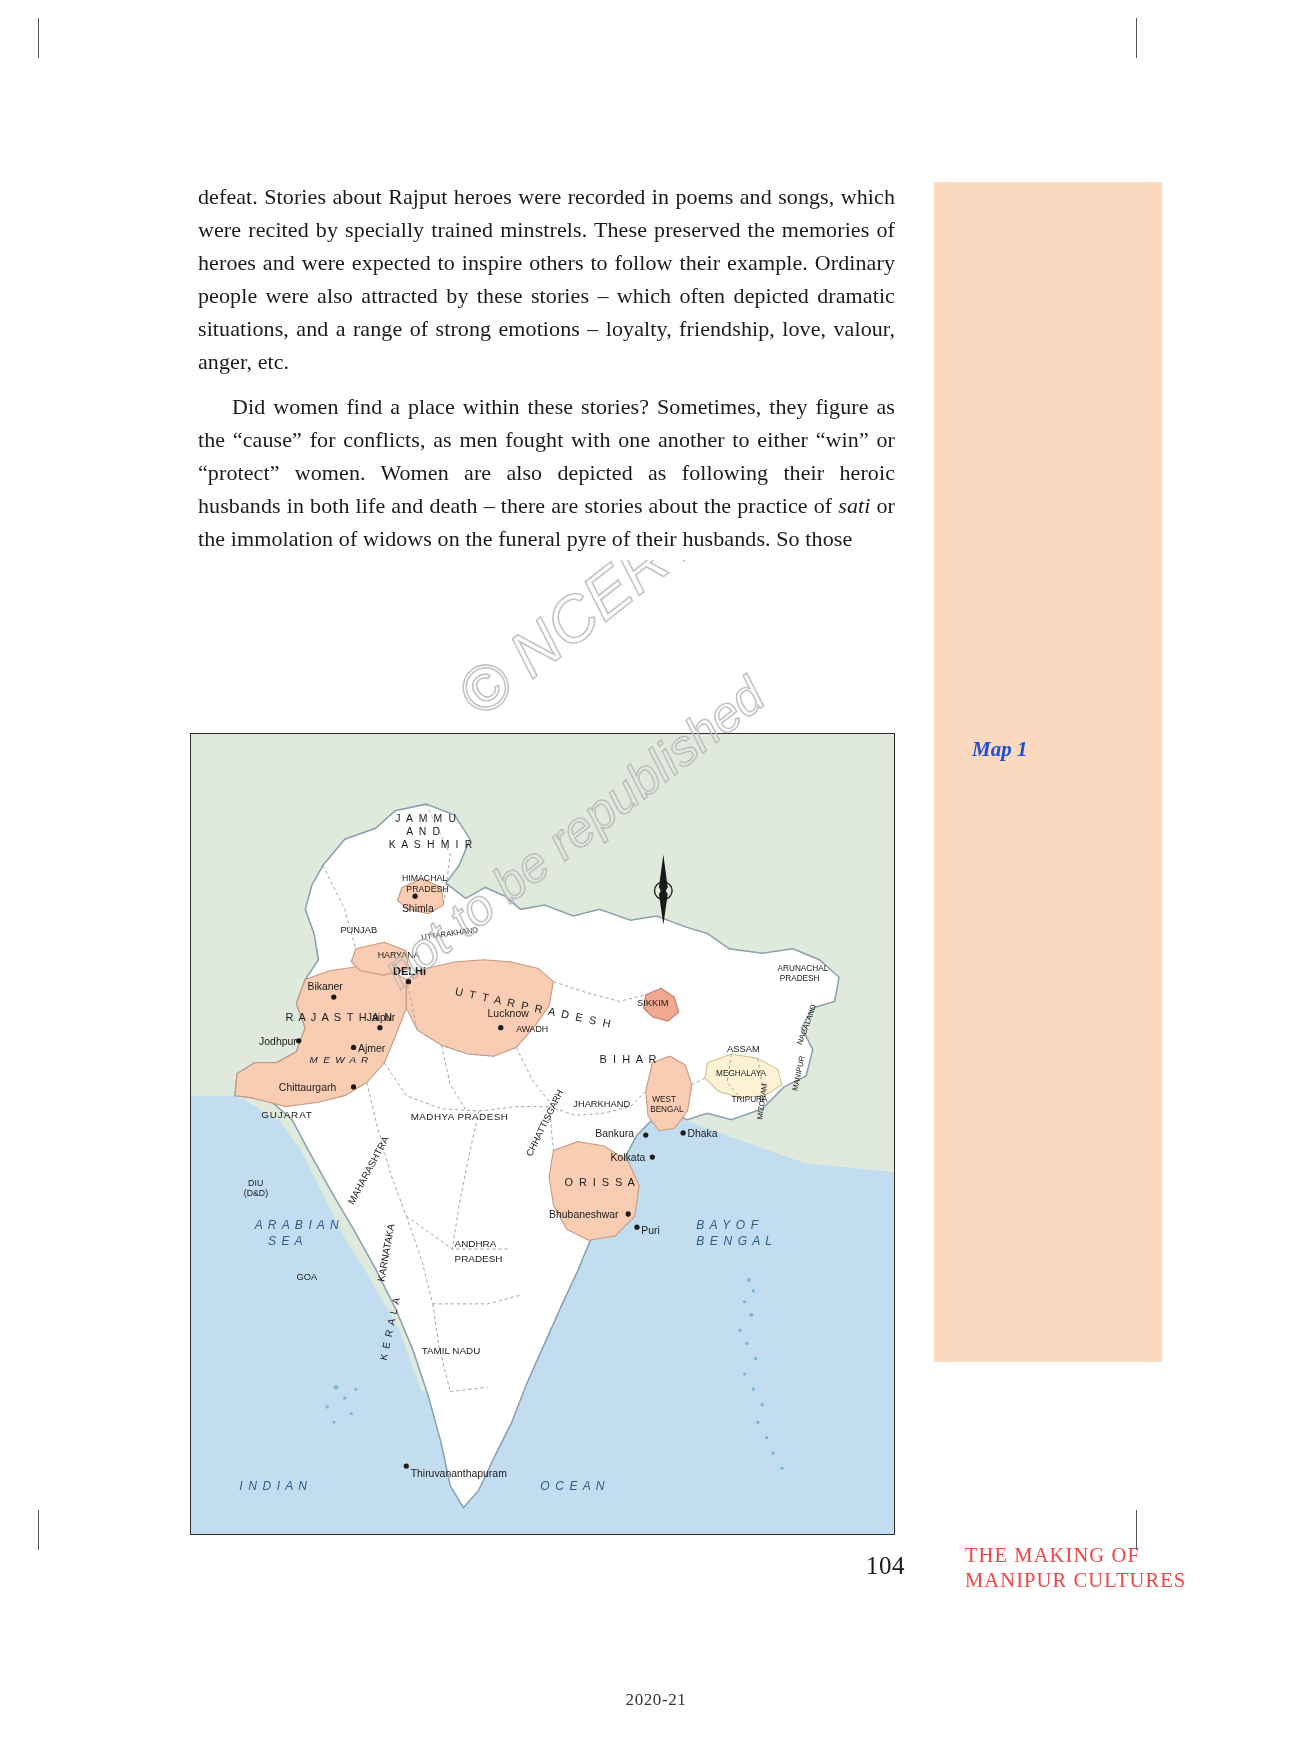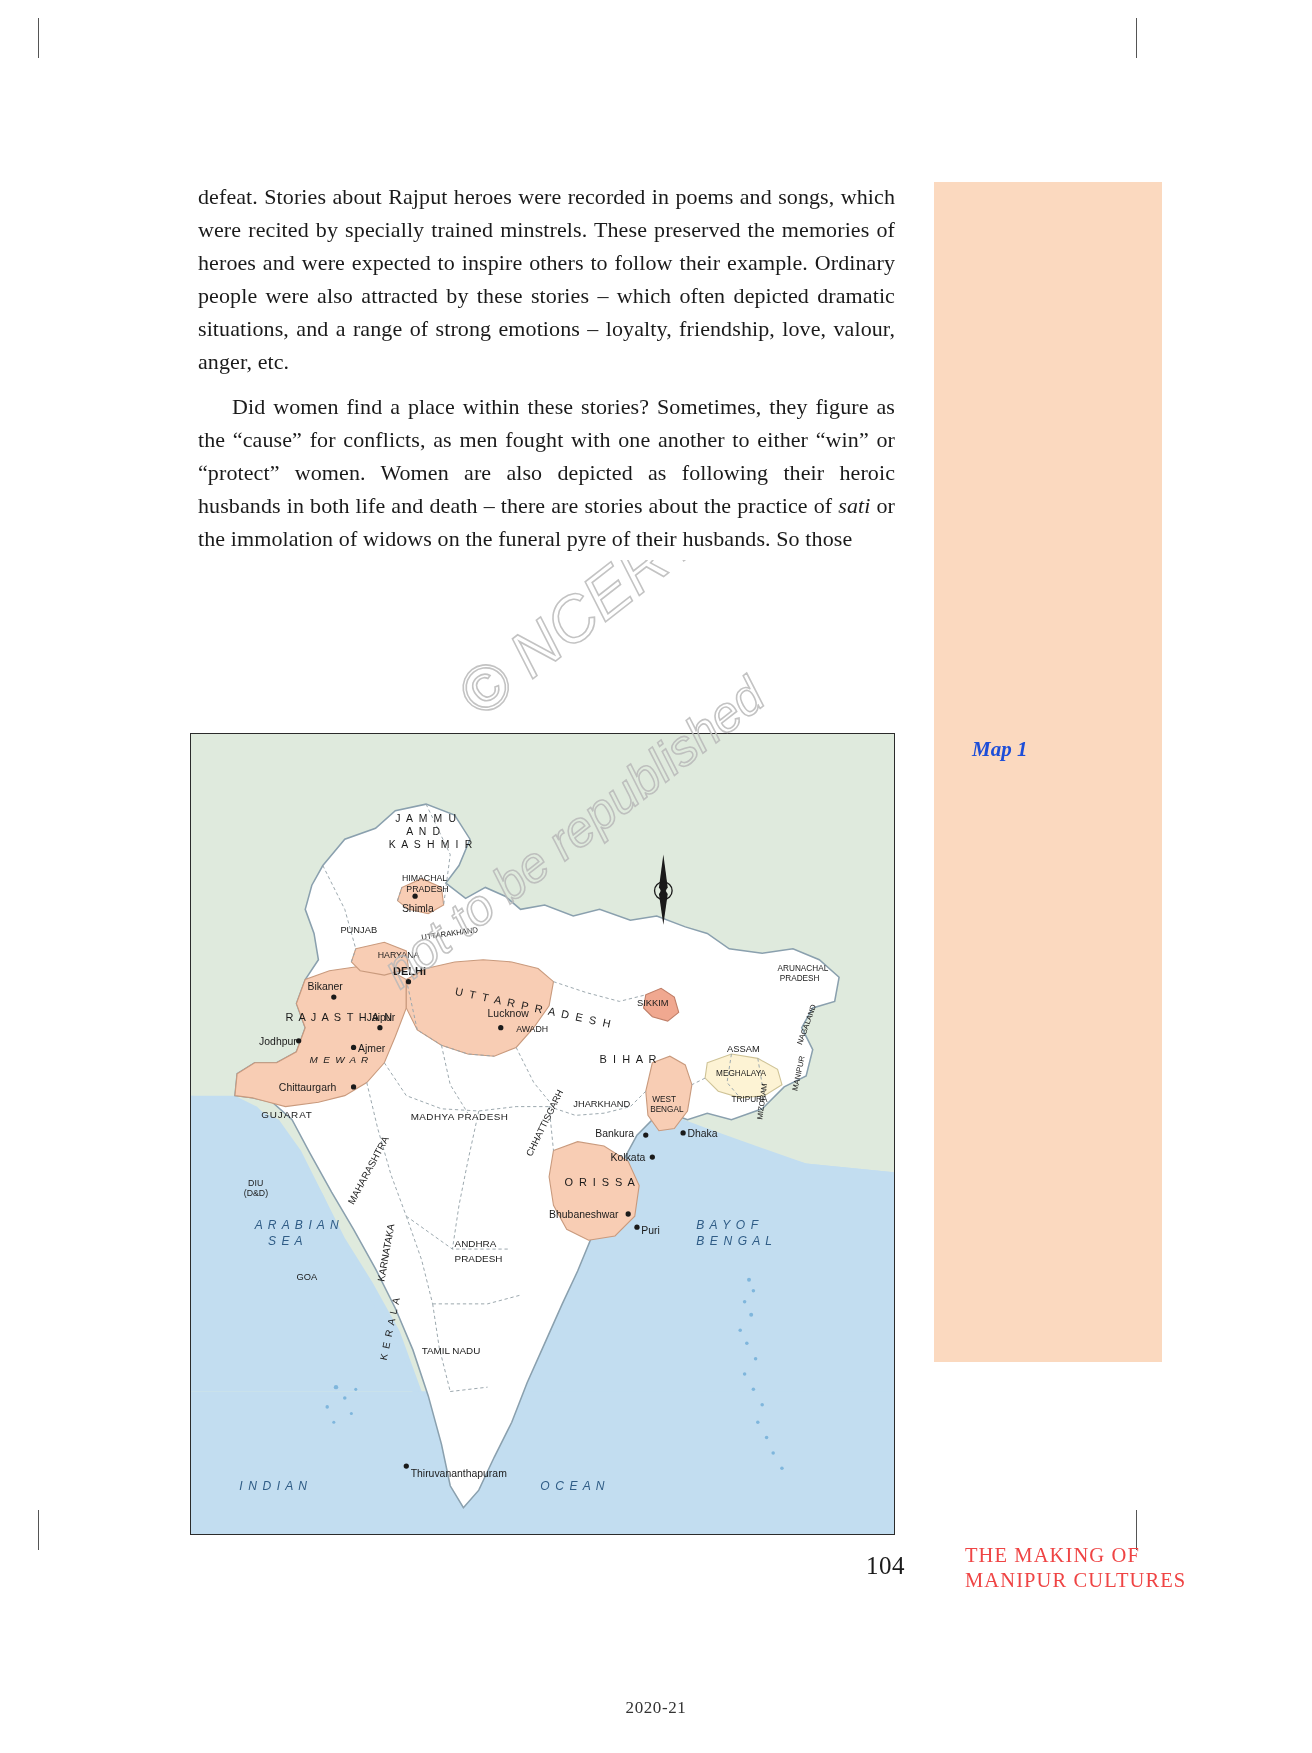--- a/index.html
+++ b/index.html
@@ -109,21 +109,20 @@
   }
   .footer-year {
     position: absolute;
     left: 0;
     top: 1690px;
     width: 1312px;
     text-align: center;
     font-size: 17px;
     letter-spacing: 0.6px;
     color: #333;
-    margin-top: 8px;
   }
 
   
   .watermark {
     position: absolute;
     left: 380px;
     top: 560px;
     width: 600px;
     height: 560px;
     pointer-events: none;

